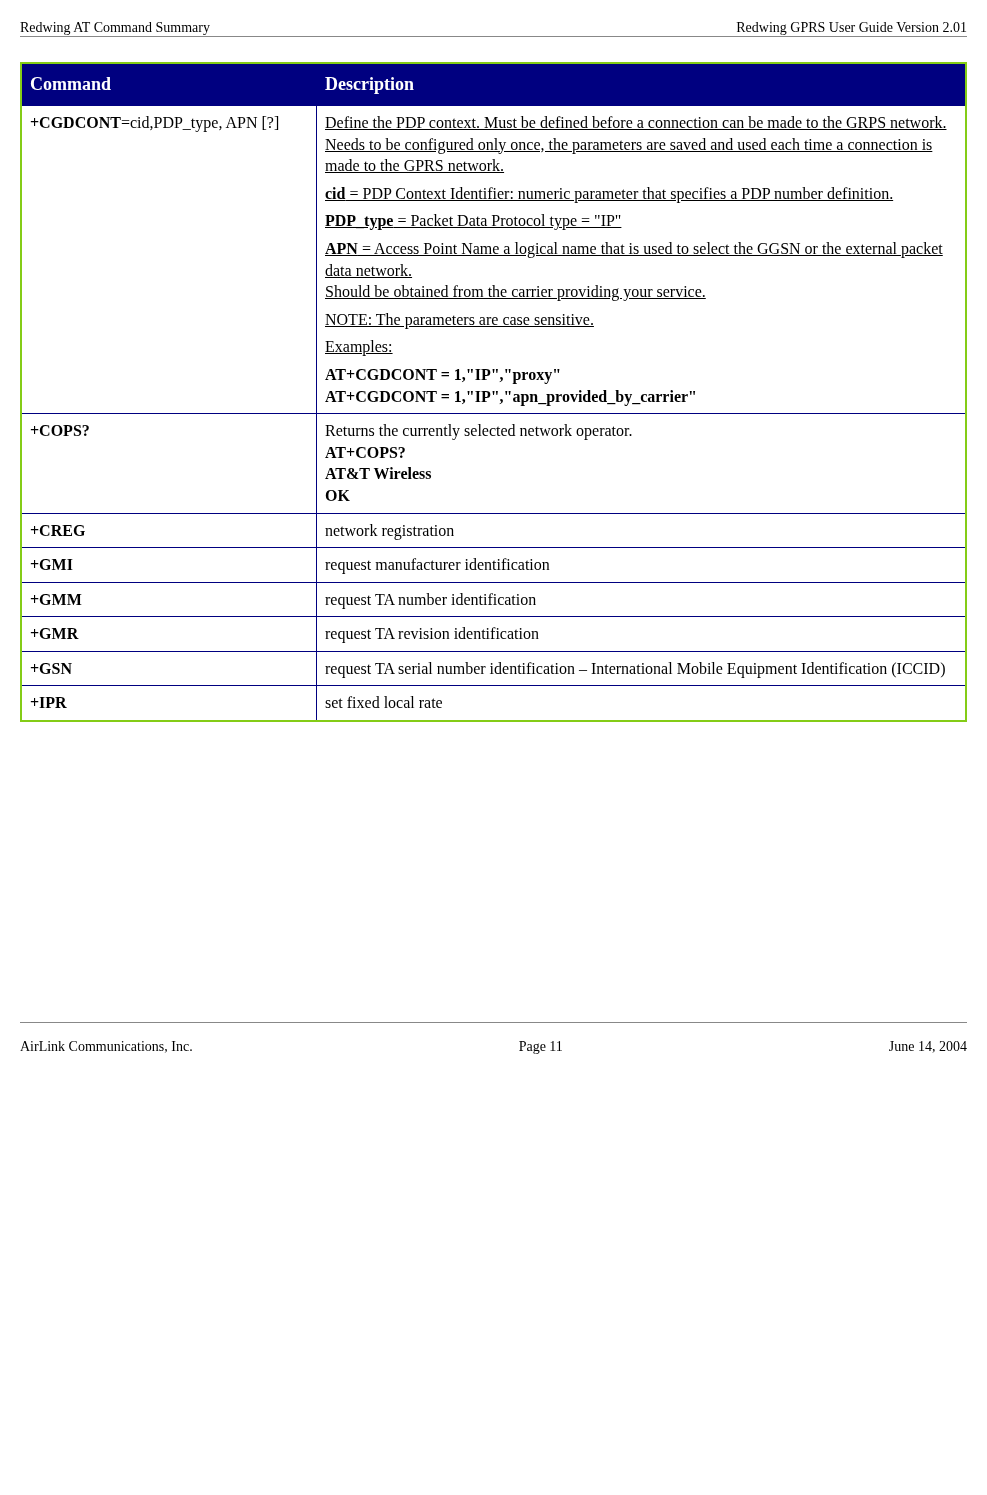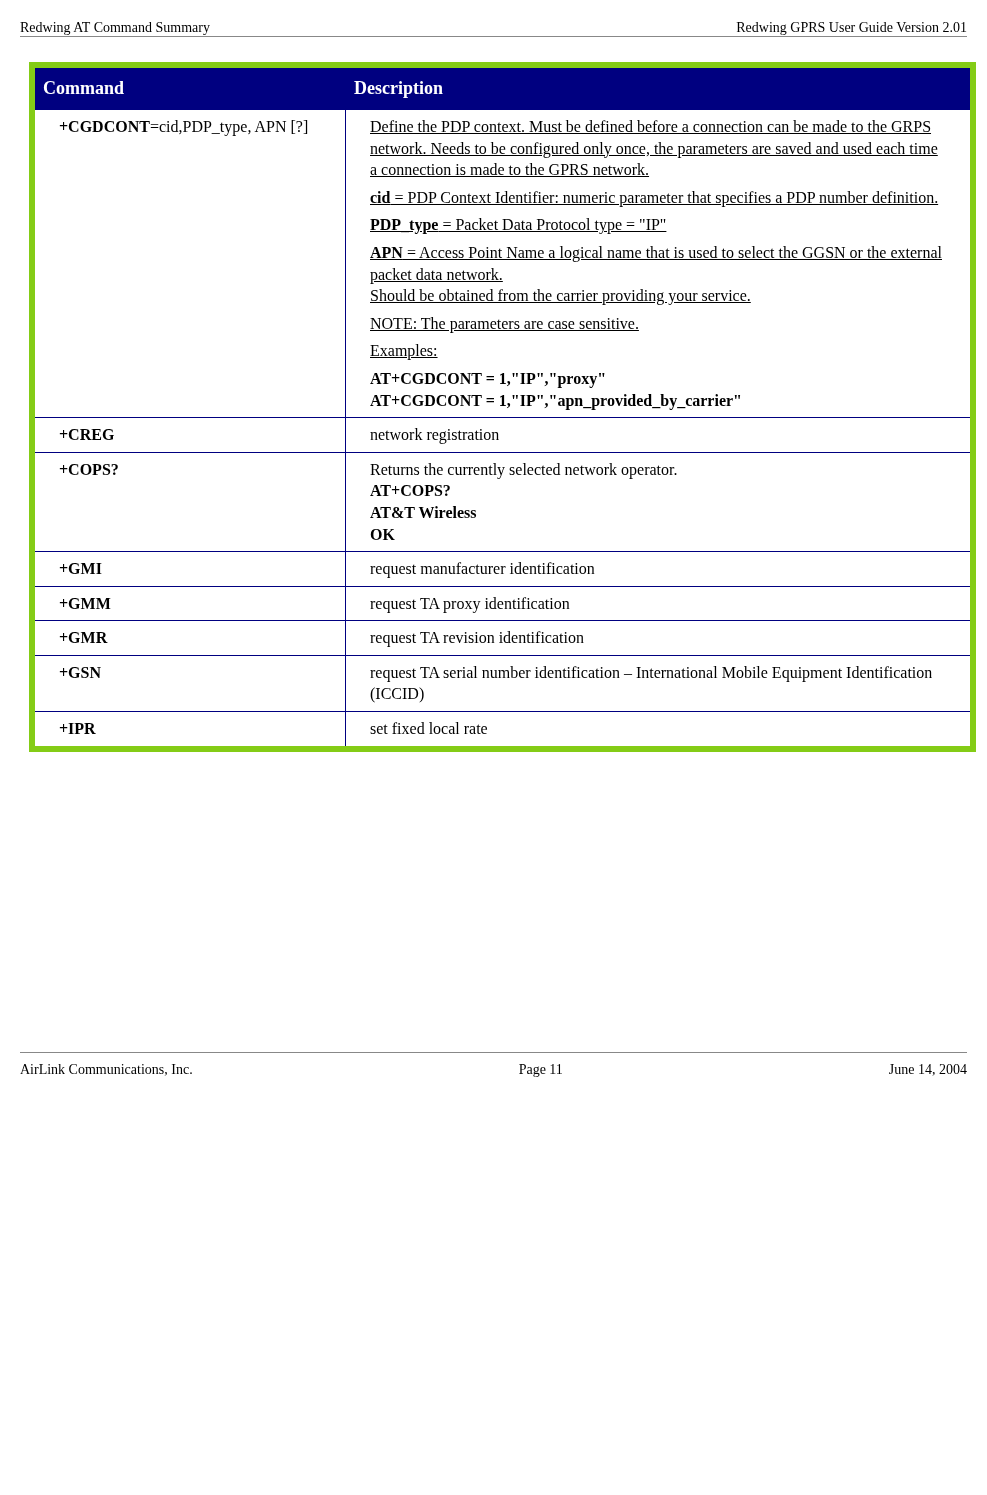--- a/index.html
+++ b/index.html
@@ -13,55 +13,54 @@
     .header-row {
       display: flex;
       justify-content: space-between;
       font-size: 14px;
       border-bottom: 1px solid #888;
       margin-bottom: 25px;
     }
     table {
       width: 100%;
       border-collapse: collapse;
-      border: 6px solid #84cc16;
-      margin-left: 9px;
+      border: 2px solid #84cc16;
     }
     th {
       background-color: #000080;
       color: white;
       text-align: left;
       padding: 10px 8px;
       font-size: 18px;
       font-weight: bold;
       font-family: Georgia, serif;
       border: 1px solid #000080;
     }
     th.col-cmd {
       width: 278px;
       vertical-align: top;
     }
     td {
       border: 1px solid #000080;
-      padding: 6px 24px;
+      padding: 6px 8px;
       vertical-align: top;
       font-size: 16px;
       line-height: 1.35;
     }
     td.cmd-cell {
       font-family: 'Times New Roman', serif;
       width: 262px;
     }
     .bold { font-weight: bold; }
     .block { margin-bottom: 6px; text-decoration: underline; }
     .footer-row {
       display: flex;
       justify-content: space-between;
       font-size: 14px;
-      padding-top: 9px;
+      padding-top: 16px;
       border-top: 1px solid #888;
       margin-top: 300px;
     }
   </style>
 </head>
 <body>
 
 <div class="header-row">
   <span>Redwing AT Command Summary</span>
   <span>Redwing GPRS User Guide Version 2.01</span>
@@ -84,39 +83,39 @@
         <div class="block"><span class="bold">cid</span><span> = PDP Context Identifier: numeric parameter that specifies a PDP number definition.</span></div>
         <div class="block"><span class="bold">PDP_type</span><span> = Packet Data Protocol type = "IP"</span></div>
         <div class="block"><span class="bold">APN</span><span> = Access Point Name  a logical name that is used to select the GGSN or the external packet data network.</span><br><span>Should be obtained from the carrier providing your service.</span></div>
         <div class="block">NOTE: The parameters are case sensitive.</div>
         <div class="block">Examples:</div>
         <div class="bold">AT+CGDCONT = 1,"IP","proxy"</div>
         <div class="bold">AT+CGDCONT = 1,"IP","apn_provided_by_carrier"</div>
       </td>
     </tr>
     <tr>
-      <td class="cmd-cell bold">+CREG</td>
-      <td>network registration</td>
-    </tr>
-    <tr>
       <td class="cmd-cell bold">+COPS?</td>
       <td>
         <div>Returns the currently selected network operator.</div>
         <div class="bold">AT+COPS?</div>
         <div class="bold">AT&amp;T Wireless</div>
         <div class="bold">OK</div>
       </td>
     </tr>
     <tr>
+      <td class="cmd-cell bold">+CREG</td>
+      <td>network registration</td>
+    </tr>
+    <tr>
       <td class="cmd-cell bold">+GMI</td>
       <td> request manufacturer identification</td>
     </tr>
     <tr>
       <td class="cmd-cell bold">+GMM</td>
-      <td> request TA proxy identification</td>
+      <td> request TA number identification</td>
     </tr>
     <tr>
       <td class="cmd-cell bold">+GMR</td>
       <td> request TA revision identification</td>
     </tr>
     <tr>
       <td class="cmd-cell bold">+GSN</td>
       <td> request TA serial number identification – International Mobile Equipment Identification (ICCID)</td>
     </tr>
     <tr>

